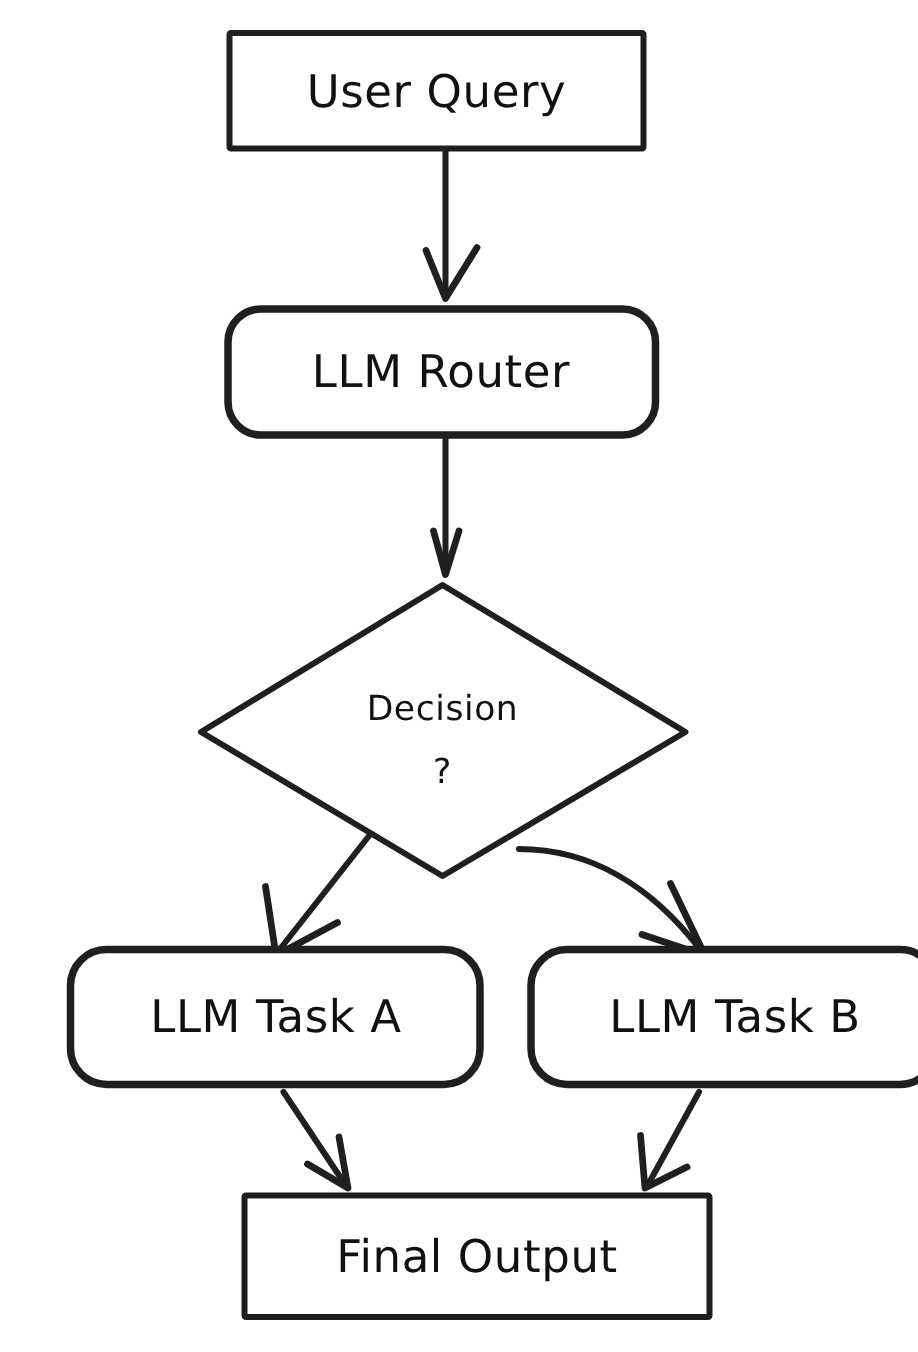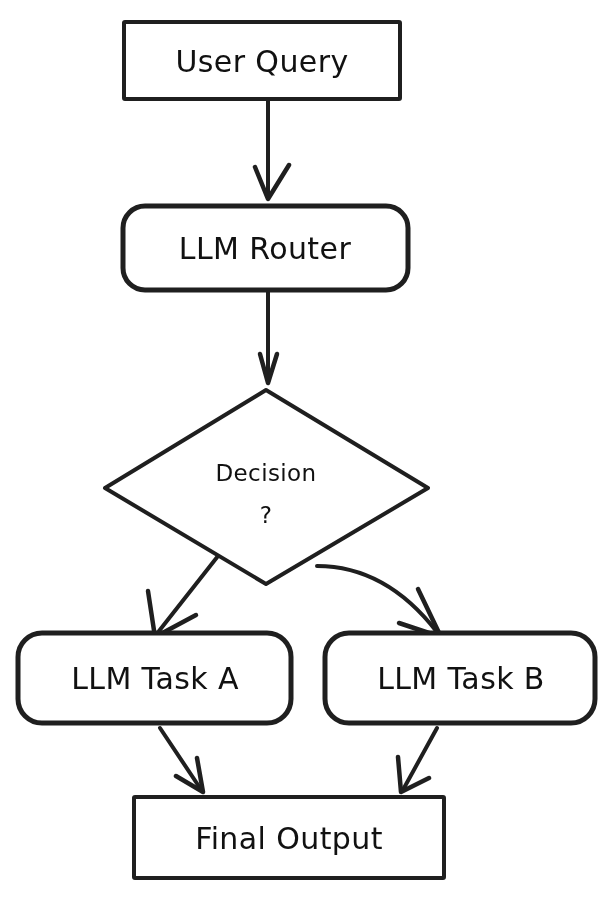--- a/index.html
+++ b/index.html
@@ -11,20 +11,21 @@
     width: 612px;
     height: 901px;
     overflow: hidden;
     font-family: "DejaVu Sans", sans-serif;
   }
   #diagram-root {
     position: relative;
     width: 559px;
     height: 901px;
     background: #ffffff;
+    padding-left: 29px;
   }
   svg#flowchart {
     display: block;
     width: 612px;
     height: 901px;
   }
   .node-shape {
     fill: #ffffff;
     stroke: #1f1f1f;
     stroke-width: 4;

